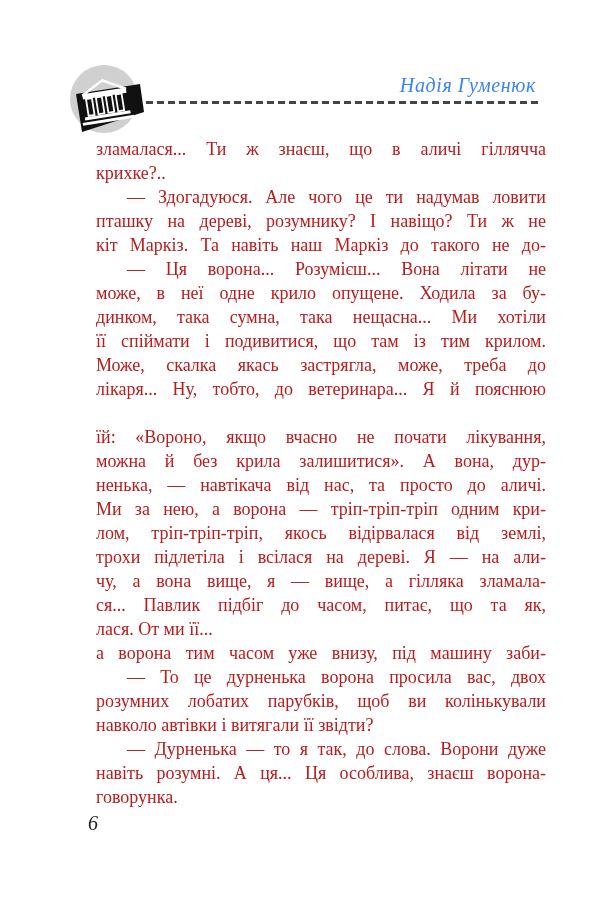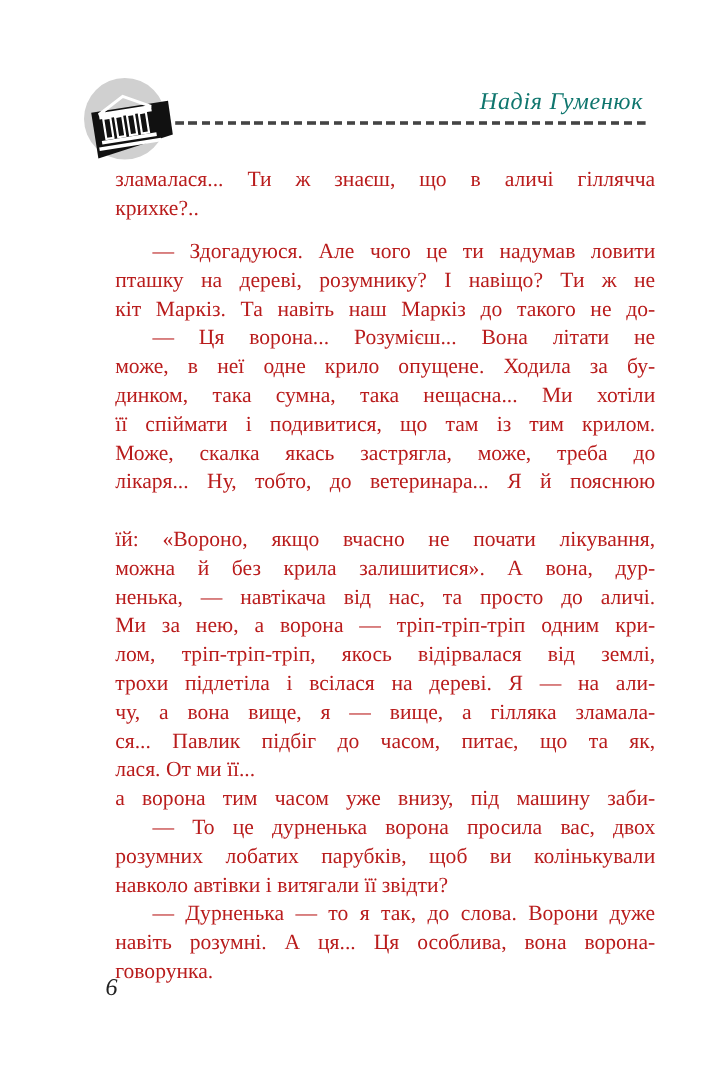--- a/index.html
+++ b/index.html
@@ -6,21 +6,21 @@
   body {
     width: 600px; height: 900px; background: #ffffff;
     position: relative; overflow: hidden;
     font-family: "DejaVu Serif", "Liberation Serif", serif;
     color: #222222;
   }
   .logo { position: absolute; left: 66px; top: 62px; width: 80px; height: 76px; }
   .author {
     position: absolute; right: 64px; top: 74px;
     font-family: "Liberation Serif", "DejaVu Serif", serif;
-    font-style: italic; font-size: 20px; letter-spacing: 0.6px; color: #0f766e;
+    font-style: italic; font-size: 20px; letter-spacing: 0.6px; color: #3b82f6;
   }
   .dash-rule {
     position: absolute; left: 146px; top: 101px; width: 392px; height: 3px;
     background-image: repeating-linear-gradient(to right, #444 0, #444 7px, transparent 7px, transparent 11px);
   }
   .text {
     position: absolute; left: 96px; top: 137px; width: 450px;
     font-family: "Liberation Serif", "DejaVu Serif", serif;
     font-size: 18px; line-height: 24px; color: #b91c1c;
   }
@@ -53,21 +53,21 @@
     </g>
   </svg>
 </div>
 
 <div class="author">Надія Гуменюк</div>
 <div class="dash-rule"></div>
 
 <div class="text" id="text">
     <span class="line" style="white-space: normal;">зламалася... Ти ж знаєш, що в аличі гіллячча</span>
     <span class="line last">крихке?..</span>
-    <span class="line indent" style="white-space: normal; margin-top: 12px;">— Здогадуюся. Але чого це ти надумав ловити</span>
+    <span class="line indent" style="white-space: normal;">— Здогадуюся. Але чого це ти надумав ловити</span>
     <span class="line" style="white-space: normal;">пташку на дереві, розумнику? І навіщо? Ти ж не</span>
     <span class="line" style="white-space: normal; font-family: Liberation Serif, serif;">кіт Маркіз. Та навіть наш Маркіз до такого не до-</span>
     <span class="line indent" style="white-space: normal;">— Ця ворона... Розумієш... Вона літати не</span>
     <span class="line" style="white-space: normal;">може, в неї одне крило опущене. Ходила за бу-</span>
     <span class="line" style="white-space: normal;">динком, така сумна, така нещасна... Ми хотіли</span>
     <span class="line" style="white-space: normal;">її спіймати і подивитися, що там із тим крилом.</span>
     <span class="line" style="white-space: normal;">Може, скалка якась застрягла, може, треба до</span>
     <span class="line" style="white-space: normal;">лікаря... Ну, тобто, до ветеринара... Я й пояснюю</span>
     <span class="line" style="white-space: normal; margin-top: 24px;">їй: «Вороно, якщо вчасно не почати лікування,</span>
     <span class="line" style="white-space: normal;">можна й без крила залишитися». А вона, дур-</span>
@@ -76,17 +76,17 @@
     <span class="line" style="white-space: normal;">лом, тріп-тріп-тріп, якось відірвалася від землі,</span>
     <span class="line" style="white-space: normal;">трохи підлетіла і всілася на дереві. Я — на али-</span>
     <span class="line" style="white-space: normal;">чу, а вона вище, я — вище, а гілляка зламала-</span>
     <span class="line" style="white-space: normal;">ся... Павлик підбіг до часом, питає, що та як,</span>
     <span class="line last">лася. От ми її...</span>
     <span class="line" style="white-space: normal;">а ворона тим часом уже внизу, під машину заби-</span>
     <span class="line indent" style="white-space: normal;">— То це дурненька ворона просила вас, двох</span>
     <span class="line" style="white-space: normal;">розумних лобатих парубків, щоб ви колінькували</span>
     <span class="line last">навколо автівки і витягали її звідти?</span>
     <span class="line indent" style="white-space: normal;">— Дурненька — то я так, до слова. Ворони дуже</span>
-    <span class="line" style="white-space: normal;">навіть розумні. А ця... Ця особлива, вона ворона-</span>
+    <span class="line" style="white-space: normal;">навіть розумні. А ця... Ця особлива, знаєш ворона-</span>
     <span class="line last">говорунка.</span>
   </div>
 
 <div class="page-num">6</div>
 
 </body></html>

